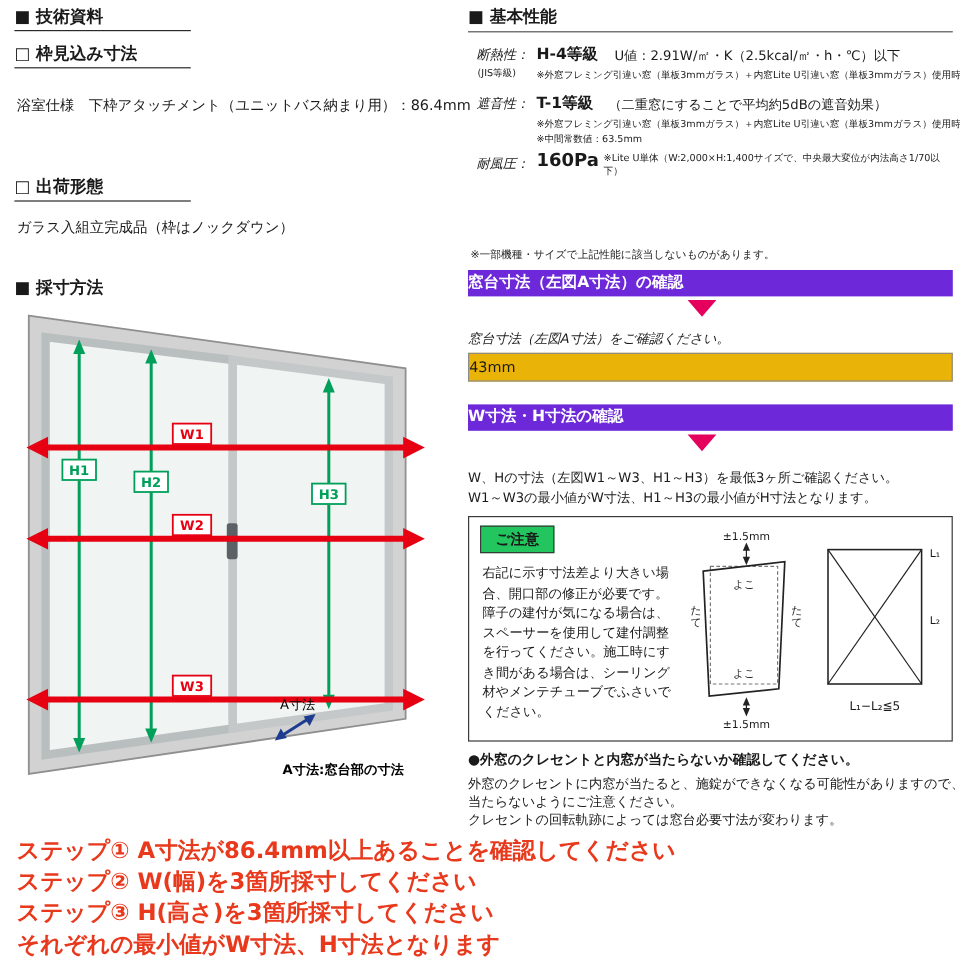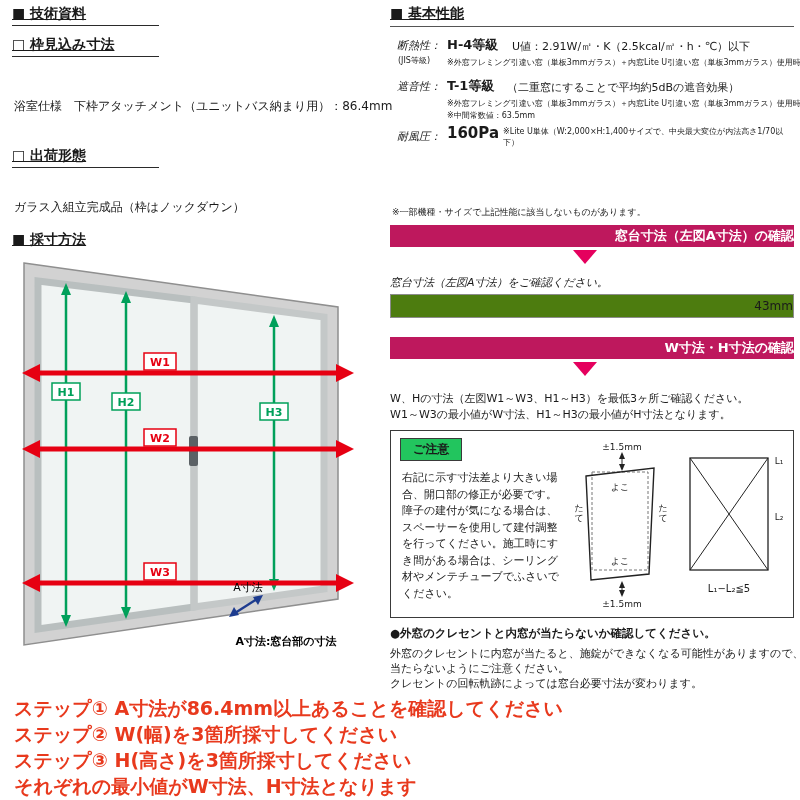--- a/index.html
+++ b/index.html
@@ -1,35 +1,35 @@
 <!DOCTYPE html>
 <html><head>
 <meta charset="utf-8">
 <style>
   * { box-sizing: border-box; }
   body { margin:0; background:#ffffff; }
   .page { position:relative; width:800px; height:800px; background:#fff; overflow:hidden;
           font-family:"DejaVu Sans","Liberation Sans",sans-serif; color:#1a1a1a; }
   .abs { position:absolute; }
   .nw { white-space:nowrap; }
-  .h14 { font-size:14px; font-weight:bold;text-decoration:underline; }
-  .t12 { font-size:12px;margin-top:18px; }
+  .h14 { font-size:14px; font-weight:bold; }
+  .t12 { font-size:12px; }
   .t11 { font-size:11px;font-style:italic; }
   .t10 { font-size:11px; }
   .t9  { font-size:9px; }
   .t8  { font-size:8px; line-height:11px; }
   .rule { height:1px; background:#2a2a2a; }
   .grade { font-size:13px; font-weight:bold; }
   .grade-lg { font-size:15px; font-weight:bold; }
-  .banner { width:404px; height:22px; background:#be185d; color:#fff; font-size:13px;
-            font-weight:bold; text-align:right; line-height:22px; }
+  .banner { width:404px; height:22px; background:#6d28d9; color:#fff; font-size:13px;
+            font-weight:bold; text-align:left; line-height:22px; }
   .tri { width:0; height:0; border-left:12px solid transparent; border-right:12px solid transparent;
          border-top:14px solid #e5005e; }
-  .valuebox { width:404px; height:24px; border:1px solid #8c8c8c; background:#4d7c0f;
-              text-align:right; line-height:22px; font-size:12px; }
+  .valuebox { width:404px; height:24px; border:1px solid #8c8c8c; background:#eab308;
+              text-align:left; line-height:22px; font-size:12px; }
   .noticebox { width:404px; height:188px; border:1px solid #3a3a3a; background:#fff; }
   .noticetitle { border:1px solid #3a3a3a; background:#22c55e; font-size:12px; font-weight:bold; padding:2px 12px; }
   .step { font-size:19px; font-weight:bold; color:#e8391d; }
   svg text { font-family:"DejaVu Sans","Liberation Sans",sans-serif; }
   .dlab { font-size:11px; font-weight:bold; text-anchor:middle; }
   .green { fill:#00a05a; }
   .redt { fill:#e60012; }
   .svg9 { font-size:9px; text-anchor:middle; fill:#1a1a1a; }
   .svg10 { font-size:10px; text-anchor:middle; fill:#1a1a1a; }
   .vert { writing-mode:vertical-rl; text-orientation:upright; }

